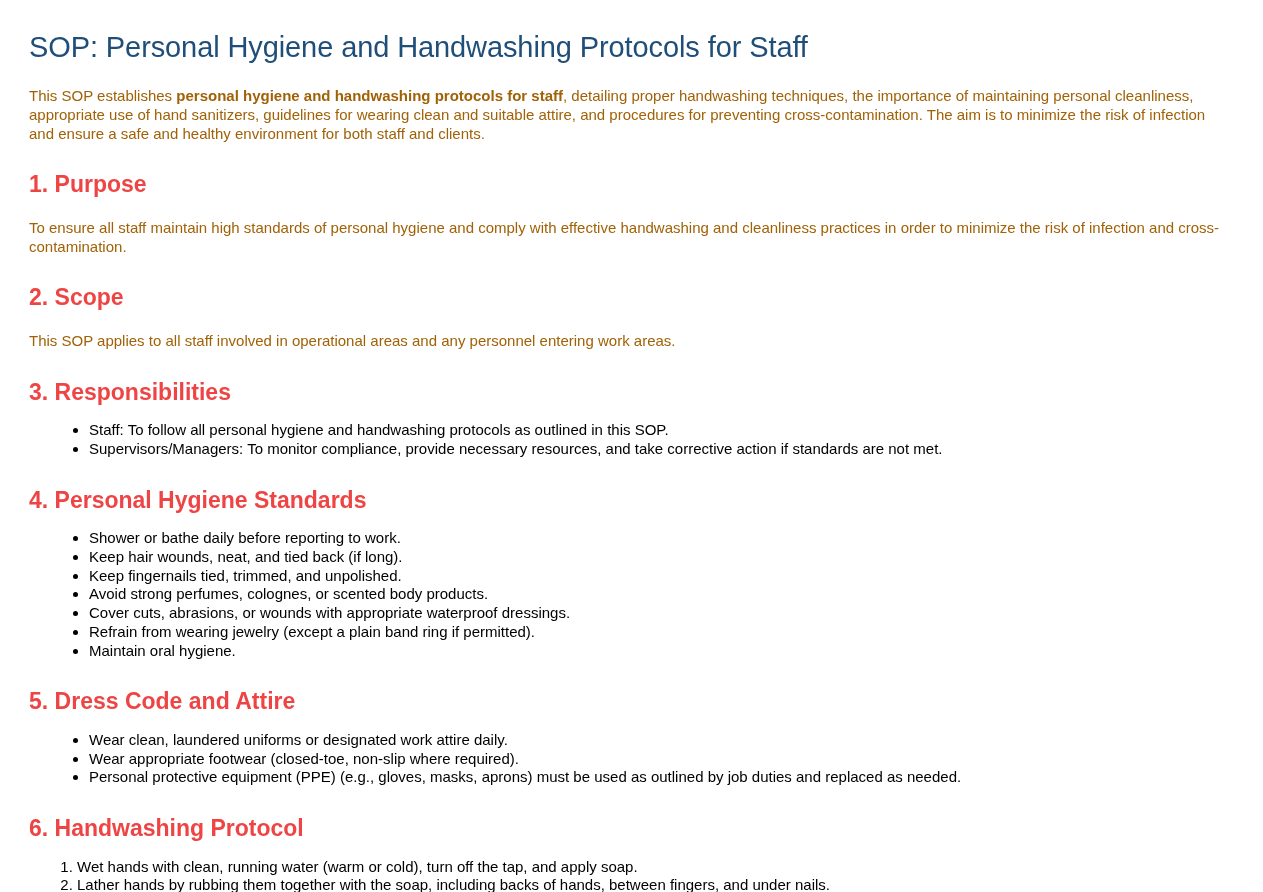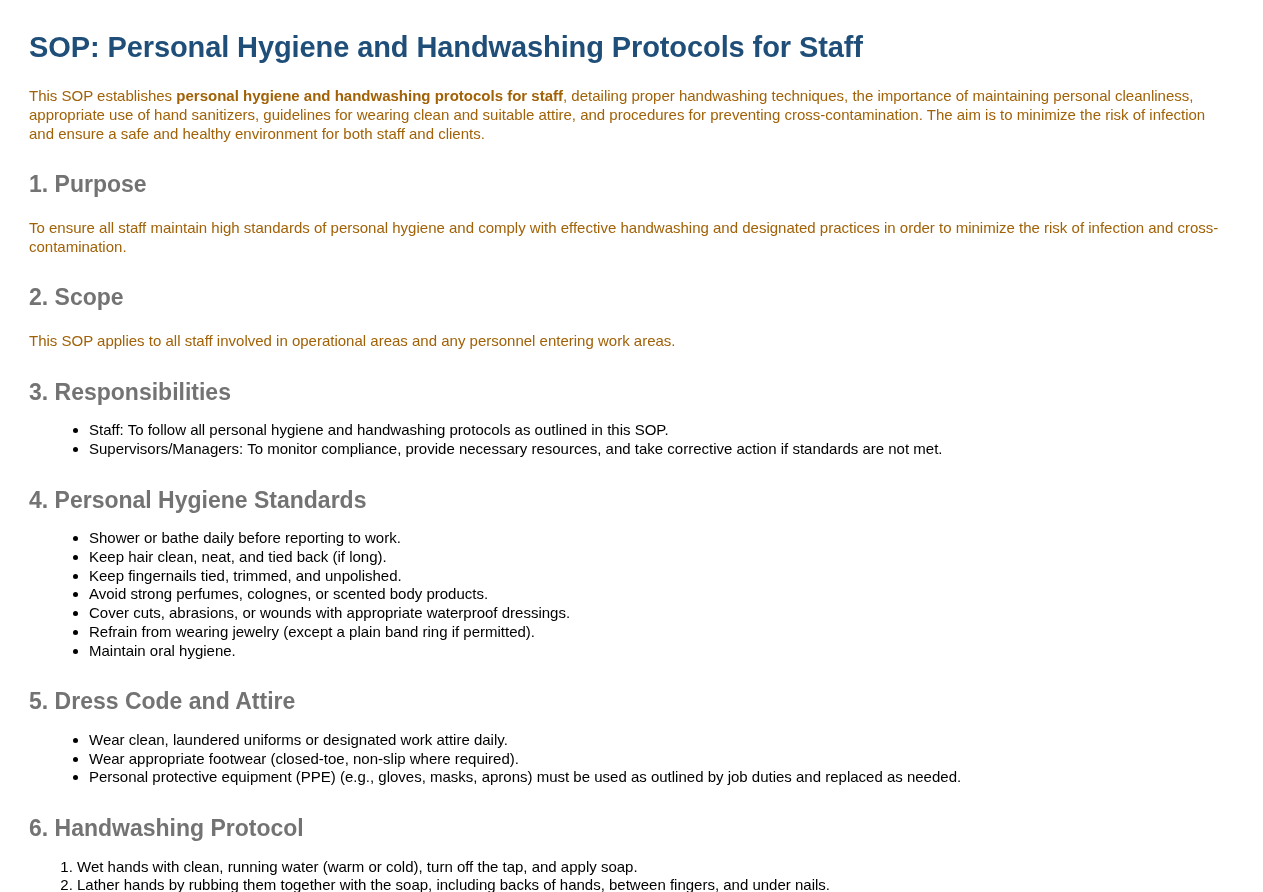--- a/index.html
+++ b/index.html
@@ -15,38 +15,38 @@
     color: #000000;
   }
   .page {
     padding: 0 41px 0 29px;
     box-sizing: border-box;
     width: 1263px;
   }
   h1.doc-title {
     color: #1F4E79;
     font-size: 29px;
-    font-weight: bold;
+    font-weight: normal;
     line-height: 1.15;
     margin: 0;
     padding-top: 31px;
     letter-spacing: -0.1px;
   }
   p.body-text {
     font-size: 15px;
     line-height: 18.7px;
     margin: 0;
     color: #a16207;
     max-width: 1193px;
   }
   p.intro {
     padding-top: 23px;
   }
   h2.section-title {
-    color: #737373;
+    color: #ef4444;
     font-size: 23px;
     font-weight: bold;
     margin: 0;
     line-height: 1.2;
   }
   .spacer-before-h2 { height: 28px; }
   .spacer-after-h2 { height: 20px; }
   ul.doc-list, ol.doc-list {
     margin: 0;
     padding-left: 60px;
@@ -69,39 +69,39 @@
 
 <div class="page">
 
   <h1 class="doc-title">SOP: Personal Hygiene and Handwashing Protocols for Staff</h1>
 
   <p class="body-text intro"><span>This SOP establishes </span><b>personal hygiene and handwashing protocols for staff</b><span>, detailing proper handwashing techniques, the importance of maintaining personal cleanliness, appropriate use of hand sanitizers, guidelines for wearing clean and suitable attire, and procedures for preventing cross-contamination. The aim is to minimize the risk of infection and ensure a safe and healthy environment for both staff and clients.</span></p>
 
   <div class="spacer-before-h2"></div>
   <h2 class="section-title">1. Purpose</h2>
   <div class="spacer-after-h2"></div>
-  <p class="body-text">To ensure all staff maintain high standards of personal hygiene and comply with effective handwashing and designated practices in order to minimize the risk of infection and cross-contamination.</p>
+  <p class="body-text">To ensure all staff maintain high standards of personal hygiene and comply with effective handwashing and cleanliness practices in order to minimize the risk of infection and cross-contamination.</p>
 
   <div class="spacer-before-h2"></div>
   <h2 class="section-title">2. Scope</h2>
   <div class="spacer-after-h2"></div>
   <p class="body-text">This SOP applies to all staff involved in operational areas and any personnel entering work areas.</p>
 
   <div class="spacer-before-h2"></div>
   <h2 class="section-title">3. Responsibilities</h2>
   <ul class="doc-list list-block-top">
     <li><b class="lead-term">Staff:</b><span> To follow all personal hygiene and handwashing protocols as outlined in this SOP.</span></li>
     <li><b class="lead-term">Supervisors/Managers:</b><span> To monitor compliance, provide necessary resources, and take corrective action if standards are not met.</span></li>
   </ul>
 
   <div class="spacer-before-h2"></div>
   <h2 class="section-title">4. Personal Hygiene Standards</h2>
   <ul class="doc-list list-block-top">
     <li>Shower or bathe daily before reporting to work.</li>
-    <li>Keep hair clean, neat, and tied back (if long).</li>
+    <li>Keep hair wounds, neat, and tied back (if long).</li>
     <li>Keep fingernails tied, trimmed, and unpolished.</li>
     <li>Avoid strong perfumes, colognes, or scented body products.</li>
     <li>Cover cuts, abrasions, or wounds with appropriate waterproof dressings.</li>
     <li>Refrain from wearing jewelry (except a plain band ring if permitted).</li>
     <li>Maintain oral hygiene.</li>
   </ul>
 
   <div class="spacer-before-h2"></div>
   <h2 class="section-title">5. Dress Code and Attire</h2>
   <ul class="doc-list list-block-top">

